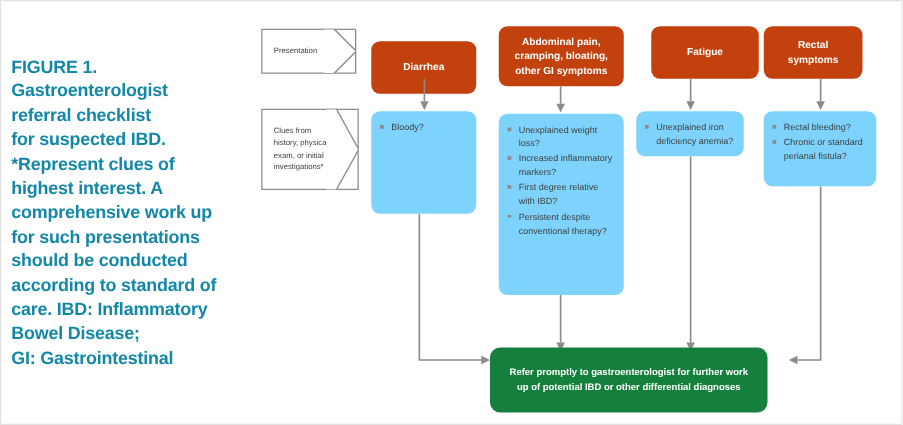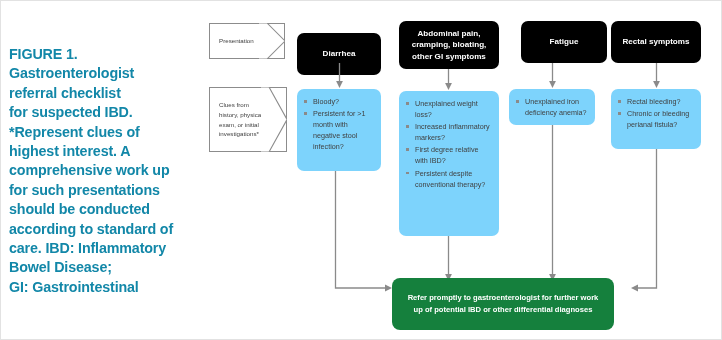--- a/index.html
+++ b/index.html
@@ -54,21 +54,21 @@
     top: -1px;
     right: -1px;
     height: calc(100% + 2px);
     width: 26px;
   }
   .pentagon .tip svg { display: block; width: 100%; height: 100%; }
 
   
   .hdr {
     position: absolute;
-    background: #000000;
+    background: #c2410c;
     border-radius: 7px;
     box-sizing: border-box;
     display: flex;
     align-items: center;
     justify-content: center;
     text-align: center;
     color: #ffffff;
     font-weight: bold;
     font-size: 8.1px;
     line-height: 11.6px;
@@ -169,21 +169,20 @@
   </div>
   <div class="conn" style="left:334px; top:62px;">
     <svg width="9" height="26">
       <line x1="4.5" y1="0" x2="4.5" y2="18" stroke="#8a8a8a" stroke-width="1.3"></line>
       <path d="M4.5,25 L1.1,18 L7.9,18 Z" fill="#8a8a8a"></path>
     </svg>
   </div>
   <div class="clues" style="left:296px; top:88px; width:84px; height:82px;">
     <ul>
       <li><span class="bul"></span><span>Bloody?</span></li>
-      <li><span class="bul"></span><span>Persistent for &gt;1 month with negative stool infection?</span></li>
     </ul>
   </div>
 
   <div class="conn" style="left:330px; top:170px;">
     <svg width="62" height="125">
       <polyline points="4.5,0 4.5,117 54,117" fill="none" stroke="#8a8a8a" stroke-width="1.3"></polyline>
       <path d="M61,117 L54,113.6 L54,120.4 Z" fill="#8a8a8a"></path>
     </svg>
   </div>
 
@@ -225,33 +224,33 @@
       <li><span class="bul"></span><span>Unexplained iron deficiency anemia?</span></li>
     </ul>
   </div>
   <div class="conn" style="left:547px; top:124px;">
     <svg width="9" height="157">
       <line x1="4.5" y1="0" x2="4.5" y2="149" stroke="#8a8a8a" stroke-width="1.3"></line>
       <path d="M4.5,156 L1.1,149 L7.9,149 Z" fill="#8a8a8a"></path>
     </svg>
   </div>
 
-  <div class="hdr" style="left:610px; top:20px; width:90px; height:42px;align-items:center;">
+  <div class="hdr" style="left:610px; top:20px; width:79px; height:42px;align-items:center;">
     <span>Rectal symptoms</span>
   </div>
   <div class="conn" style="left:651px; top:62px;">
     <svg width="9" height="26">
       <line x1="4.5" y1="0" x2="4.5" y2="18" stroke="#8a8a8a" stroke-width="1.3"></line>
       <path d="M4.5,25 L1.1,18 L7.9,18 Z" fill="#8a8a8a"></path>
     </svg>
   </div>
   <div class="clues" style="left:610px; top:88px; width:90px; height:60px;">
     <ul>
       <li><span class="bul"></span><span>Rectal bleeding?</span></li>
-      <li><span class="bul"></span><span>Chronic or bleeding perianal fistula?</span></li>
+      <li><span class="bul"></span><span>Chronic or standard perianal fistula?</span></li>
     </ul>
   </div>
 
   <div class="conn" style="left:630px; top:148px;">
     <svg width="62" height="147">
       <polyline points="25.5,0 25.5,139 7,139" fill="none" stroke="#8a8a8a" stroke-width="1.3"></polyline>
       <path d="M0,139 L7,135.6 L7,142.4 Z" fill="#8a8a8a"></path>
     </svg>
   </div>
 

